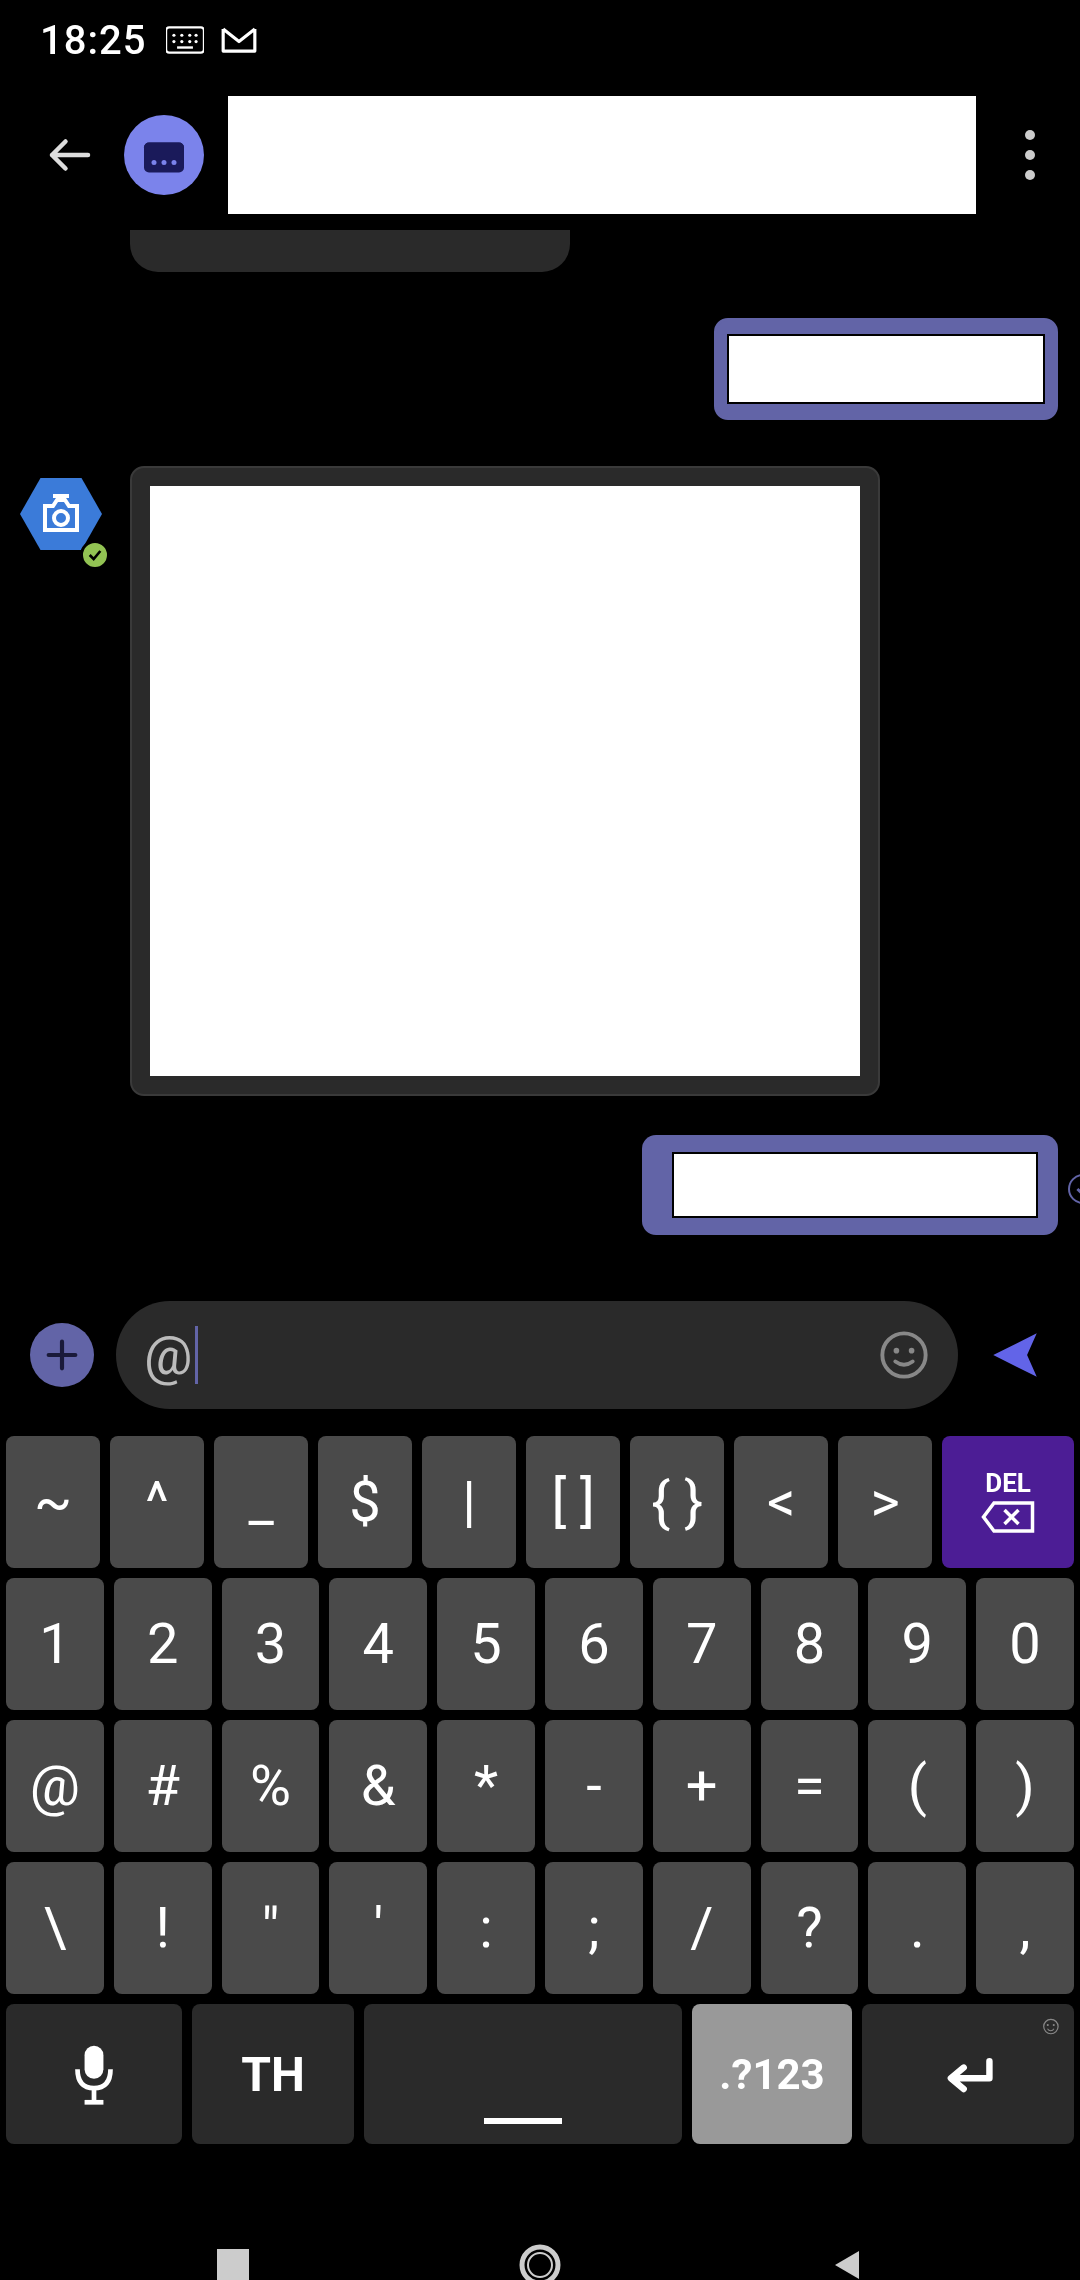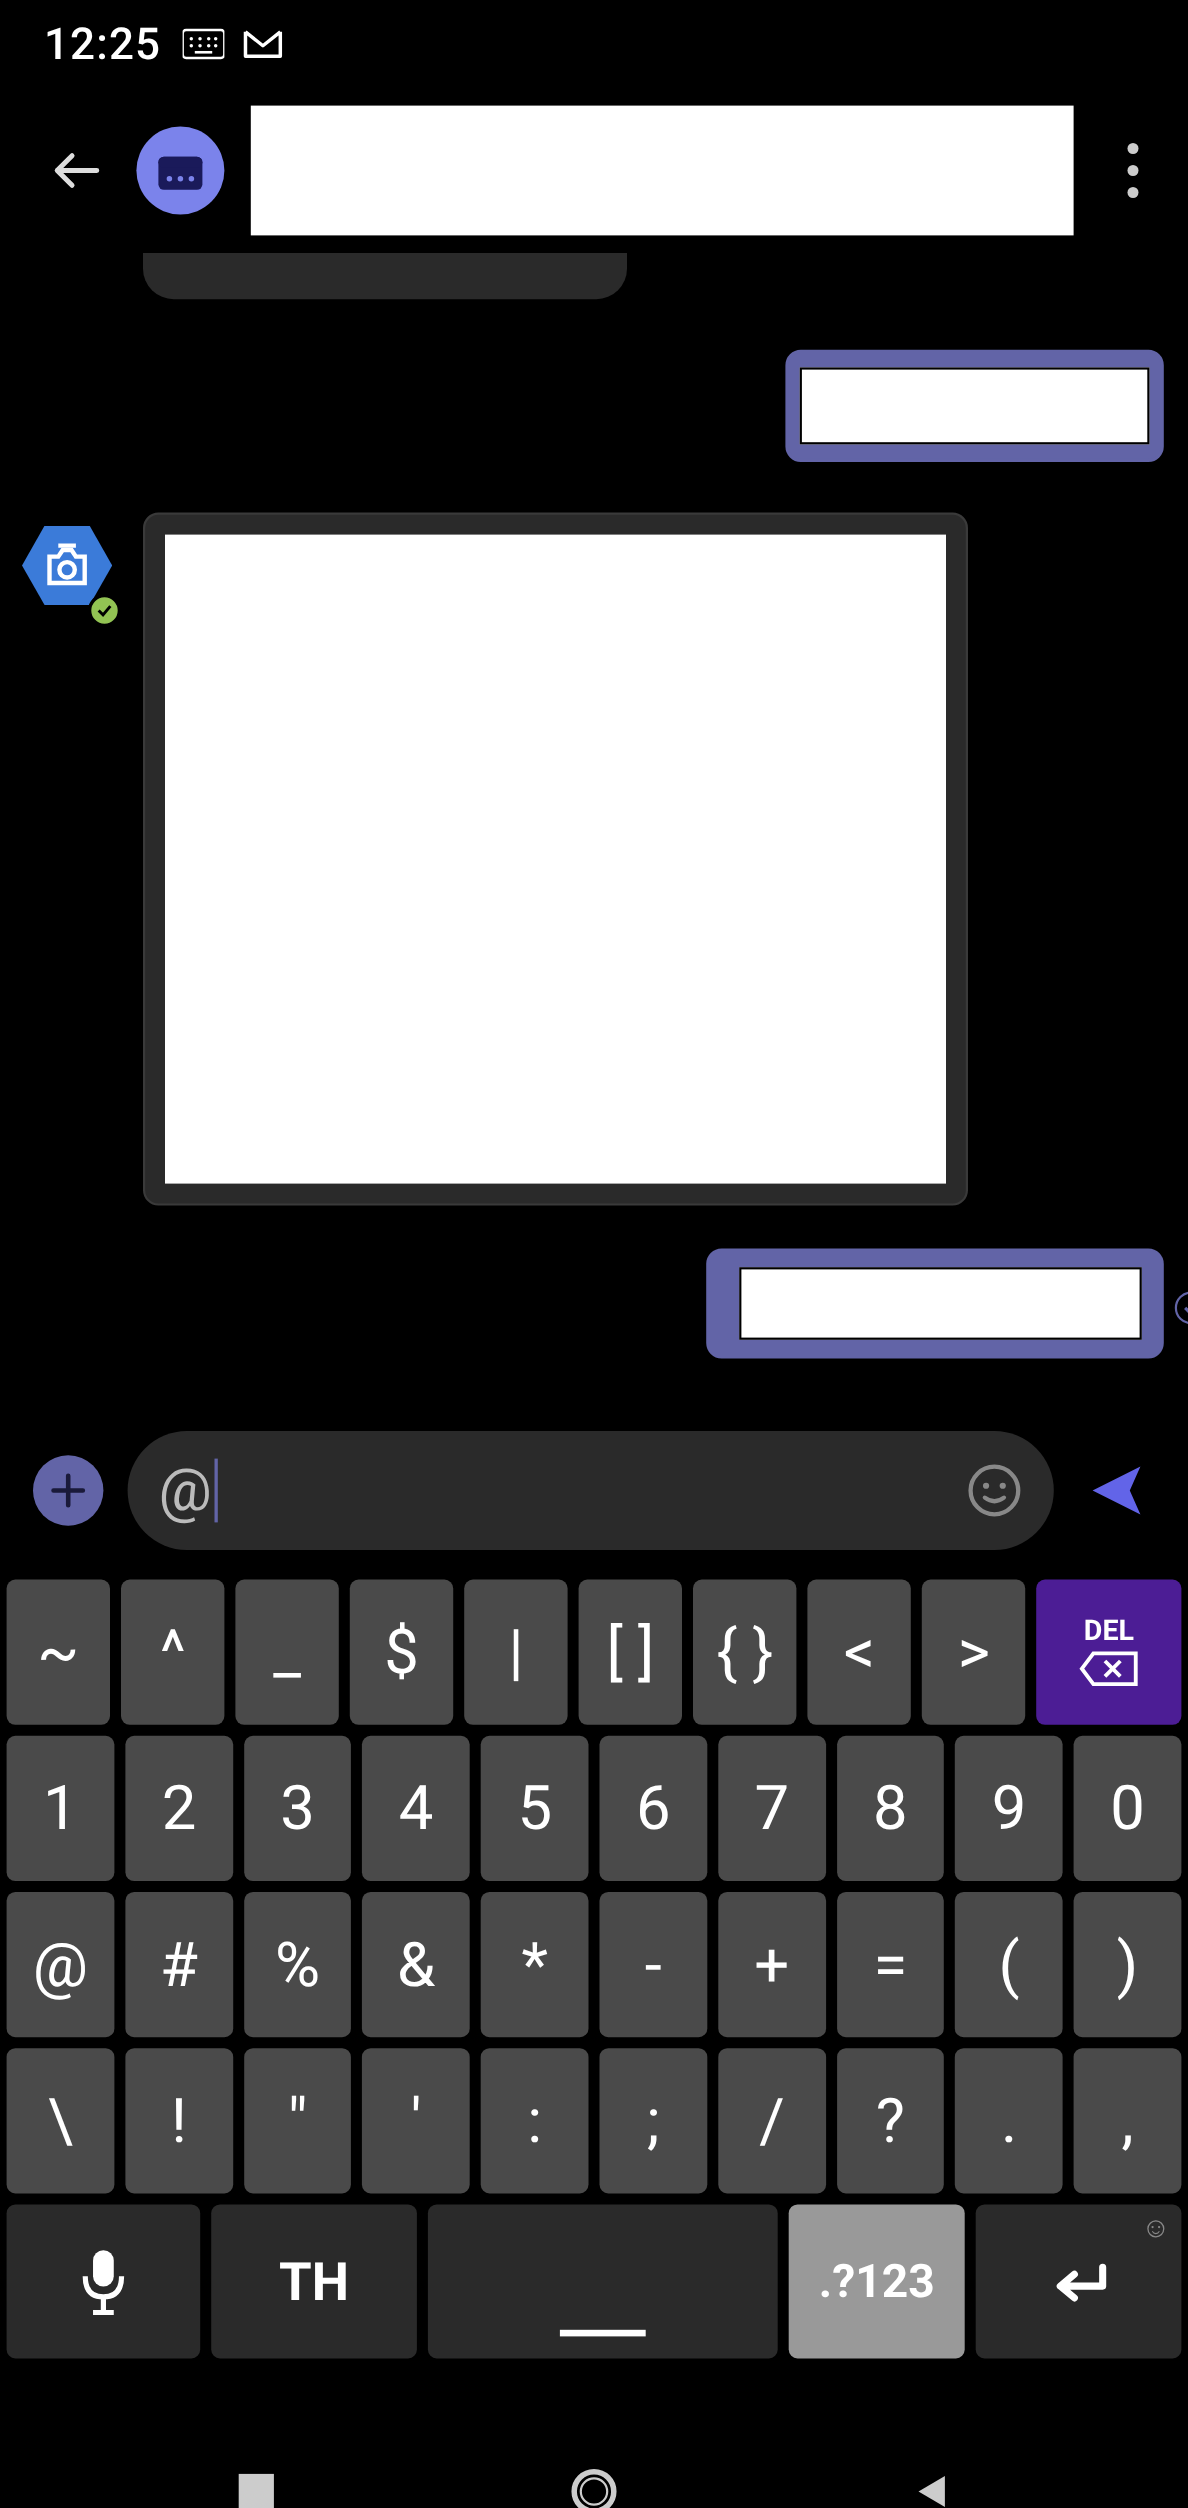--- a/index.html
+++ b/index.html
@@ -57,34 +57,34 @@
   .kb-key.del { background: #4c1d95; flex-direction: column; gap: 0; font-size: 26px; font-weight: bold; }
   .kb-space-line { width: 78px; height: 6px; background: #fff; }
   .kb-enter-emoji { position: absolute; top: 6px; right: 10px; font-size: 26px; color: #888; }
   .kb-row1 { display: flex; gap: 10px; }
   .kb-row1 .kb-key { flex: 1; }
   .kb-row1 .kb-key.del { flex: 1.4; }
   
   .kb-row-bot-actual { display: flex; gap: 10px; height: 140px; }
   .kb-bot-key { background: #2a2a2a; border-radius: 8px; display:flex; align-items:center; justify-content:center; }
   .kb-bot-mic { width: 176px; }
-  .kb-bot-th { width: 187px; font-size: 48px; font-weight: bold; }
+  .kb-bot-th { width: 162px; font-size: 48px; font-weight: bold; }
   .kb-bot-space { width: 318px; align-items: flex-end; padding-bottom: 20px; }
   .kb-bot-sym { width: 160px; background: #999; font-size: 42px; font-weight: bold; }
   .kb-bot-enter { flex: 1; position: relative; }
   
   
   .nav-bar { height: 130px; display: flex; align-items: center; justify-content: space-around; padding: 0 80px; }
   .nav-btn { width: 60px; height: 60px; display: flex; align-items: center; justify-content: center; }
 </style>
 </head>
 <body>
 
 <div class="status-bar">
-  <span class="status-time">12:25</span>
+  <span class="status-time">18:25</span>
   <div class="status-icons">
     <svg class="status-icon" viewBox="0 0 24 16">
         <rect x="0" y="0" width="24" height="16" rx="2" fill="none" stroke="#fff" stroke-width="1.5"></rect>
         <circle cx="5" cy="5" r="1" fill="#fff"></circle>
         <circle cx="10" cy="5" r="1" fill="#fff"></circle>
         <circle cx="15" cy="5" r="1" fill="#fff"></circle>
         <circle cx="19" cy="5" r="1" fill="#fff"></circle>
         <circle cx="5" cy="9" r="1" fill="#fff"></circle>
         <circle cx="10" cy="9" r="1" fill="#fff"></circle>
         <circle cx="15" cy="9" r="1" fill="#fff"></circle>

